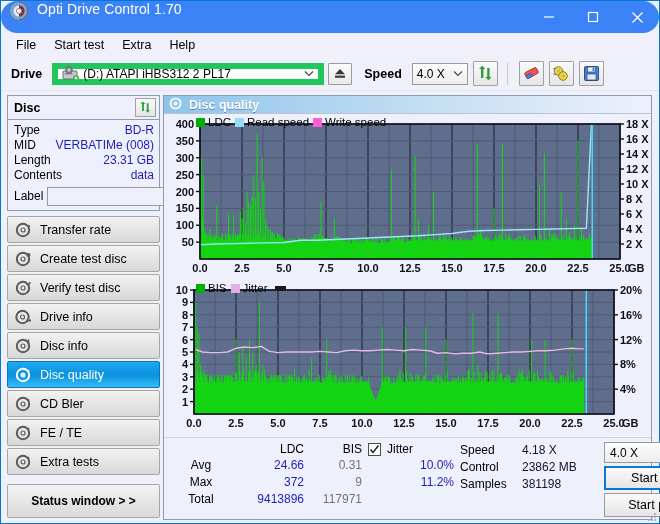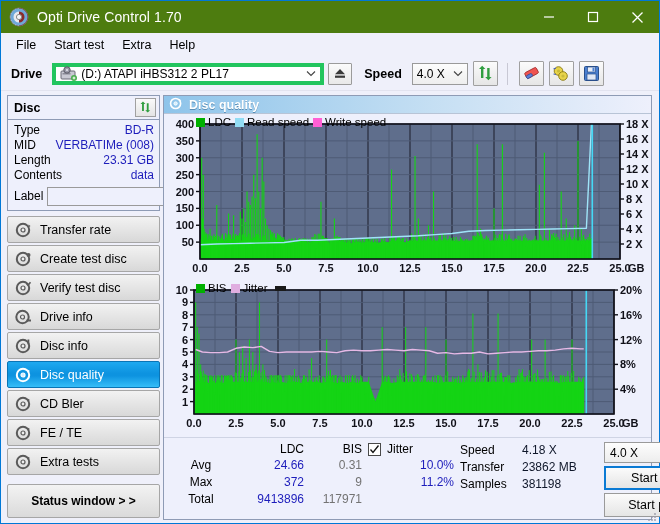--- a/index.html
+++ b/index.html
@@ -15,23 +15,24 @@
   .window {
     width:660px; height:524px;
     background:#eff0fa;
     border:1px solid #0078d7;
     display:flex; flex-direction:column;
     position:relative;
   }
 
   
   .titlebar {
-    height:32px; background:#4d7c0f;
-    display:flex; align-items:center;
+    height:32px; background:#3b82f6;
+    display:flex; align-items:flex-start;
     flex:0 0 32px;
+    border-radius:16px;
   }
   .title-icon {
     width:20px; height:20px; margin-left:8px; margin-right:8px;
     position:relative; flex:0 0 20px;
   }
   .title-text {
     color:#ffffff; font-size:14px; letter-spacing:.1px;
   }
   .title-spacer { flex:1; }
   .winbtn {
@@ -54,21 +55,21 @@
   
   .toolbar {
     height:34px; background:#eff0fa;
     display:flex; align-items:center;
     padding:0 6px; flex:0 0 34px;
     border-bottom:1px solid #e2e3ef;
   }
   .tb-label { font-weight:bold; font-size:12.5px; margin:0 10px 0 4px; }
   .drive-combo {
     height:22px; width:272px;
-    background:#fff; border:4px solid #22c55e;
+    background:#fff; border:6px solid #22c55e;
     display:flex; align-items:center;
     font-size:12px; position:relative;
   }
   .drive-combo .dicon { width:18px; height:16px; margin:0 3px 0 4px; position:relative; flex:0 0 18px;}
   .drive-combo .dtext { flex:1; white-space:nowrap; overflow:hidden; }
   .chev {
     width:18px; display:flex; align-items:center; justify-content:center;
     flex:0 0 18px; color:#333;
   }
   .btn-eject {
@@ -2150,21 +2151,21 @@
         <div class="stats-spd">
           <div class="sp-row st-rowhead">
             <span class="sp-k">Speed</span>
             <span class="sp-v">4.18 X</span>
           </div>
           <div class="sp-row" style="line-height:19px">
               <span class="sp-k"></span>
               <span class="sp-v"></span>
             </div>
           <div class="sp-row">
-            <span class="sp-k">Transfer</span>
+            <span class="sp-k">Control</span>
             <span class="sp-v">23862 MB</span>
           </div>
           <div class="sp-row">
             <span class="sp-k">Samples</span>
             <span class="sp-v">381198</span>
           </div>
         </div>
 
         <div class="stats-act">
           <div class="act-combo">

